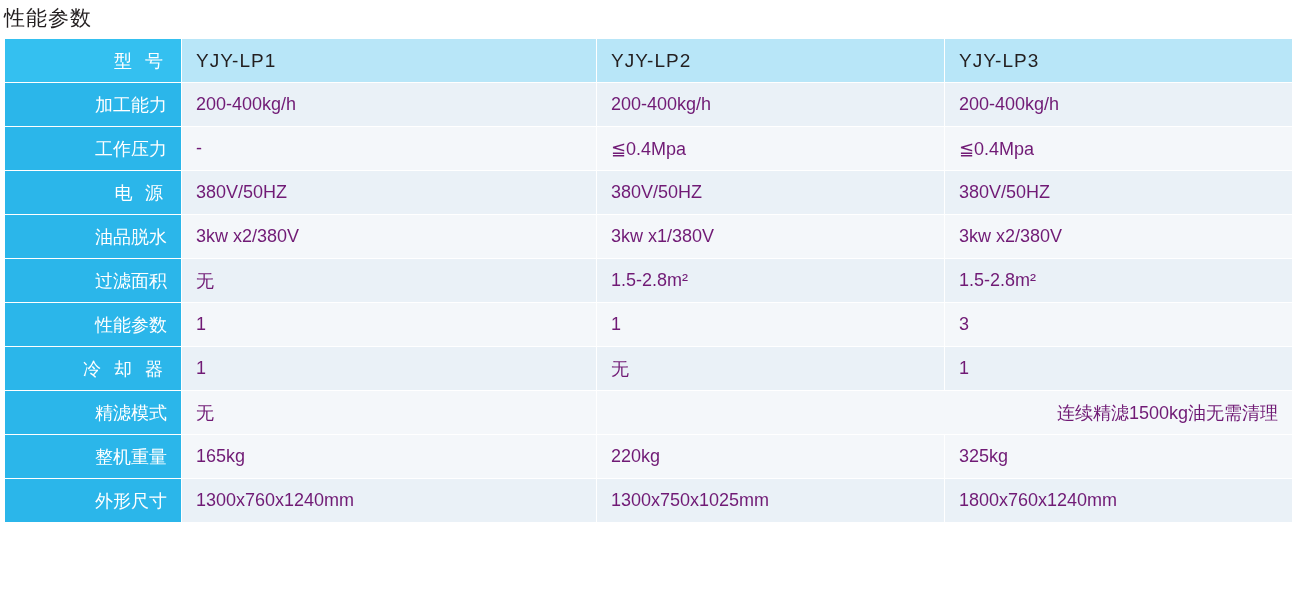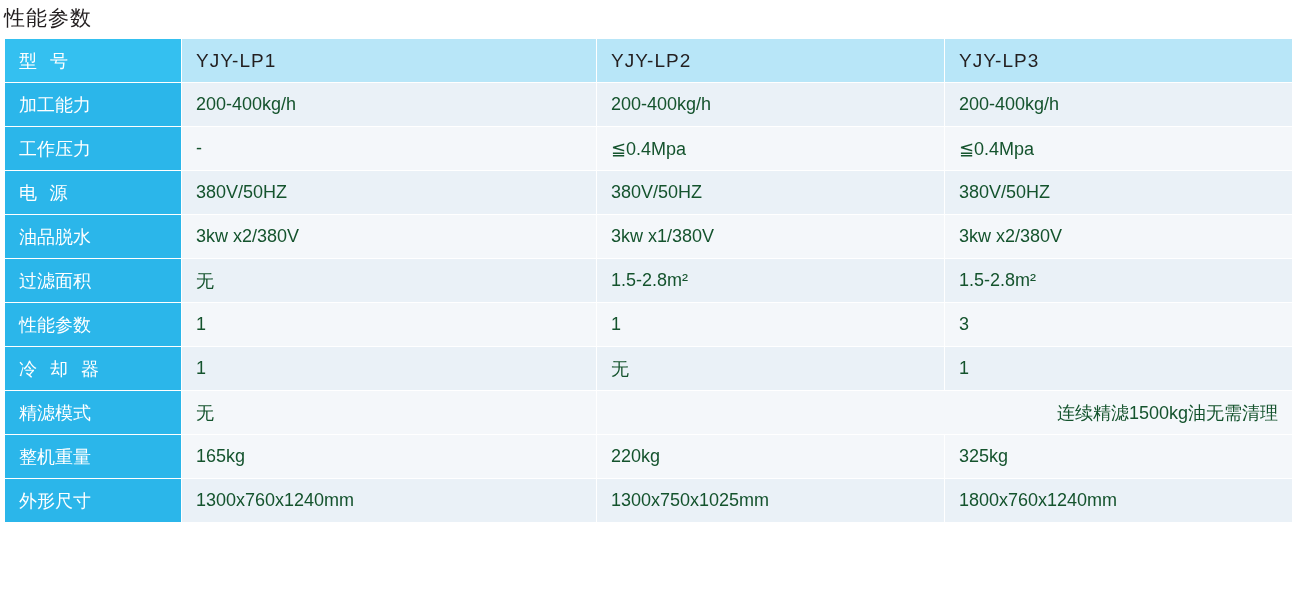--- a/index.html
+++ b/index.html
@@ -38,27 +38,27 @@
     padding: 0 14px;
     font-size: 18px;
     vertical-align: middle;
     box-sizing: border-box;
   }
   td.label {
     width: 177px;
     background: #2bb6ea;
     color: #ffffff;
     font-size: 19px;
-    text-align: left;
+    text-align: right;
     letter-spacing: 0px;
     white-space: nowrap;
   }
   td.val {
     background: #eaf1f7;
-    color: #14532d;
+    color: #701a75;
     text-align: left;
     font-size: 18px;
   }
   tr.header td.label {
     background: #34c0f0;
   }
   tr.header td.val {
     background: #b8e6f8;
     color: #231f20;
     letter-spacing: 1px;

